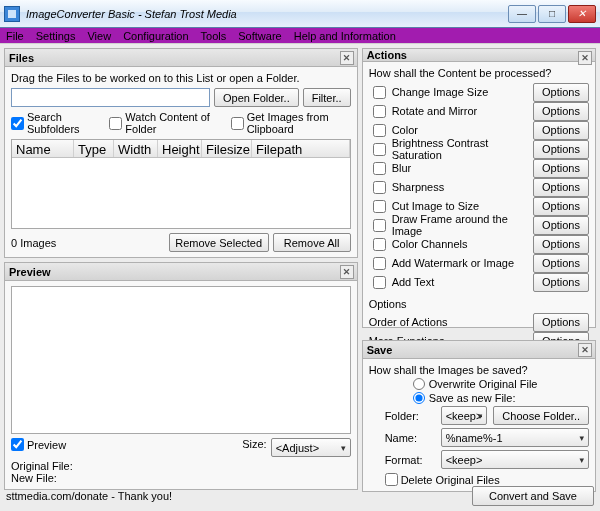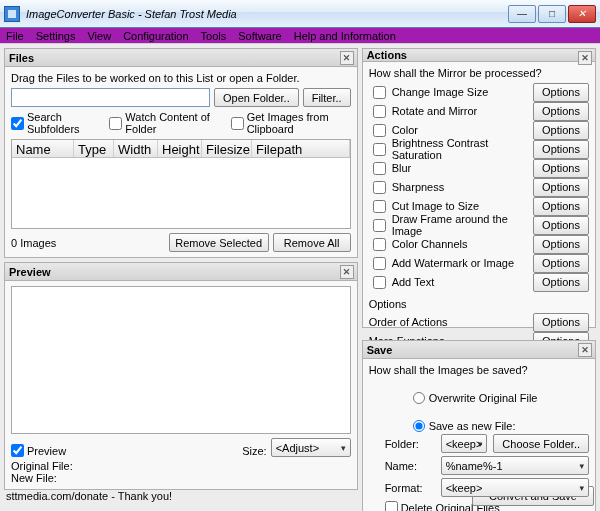--- a/index.html
+++ b/index.html
@@ -80,21 +80,21 @@
     position: relative;
   }
   .panel-header .x {
     position:absolute; right:3px; top:2px;
     width:14px; height:14px;
     border:1px solid #9a9a9a; background:#eee;
     display:flex;align-items:center;justify-content:center;
     font-size:9px; color:#555;
   }
   .panel-body { padding: 5px 6px; flex:1; display:flex; flex-direction:column; }
-  .row { display:flex; align-items:flex-end; gap:4px; }
+  .row { display:flex; align-items:flex-start; gap:4px; }
   .btn {
     height: 19px;
     padding: 0 8px;
     border: 1px solid #8a8a8a;
     border-radius: 2px;
     background: linear-gradient(to bottom,#fdfdfd,#e4e4e4);
     font-size: 11px;
     display:inline-flex; align-items:center; justify-content:center;
     white-space: nowrap;
   }
@@ -146,21 +146,21 @@
   .sub-label { margin-top:6px; }
   
   .save-grid { display:grid; grid-template-columns: 50px 1fr auto; gap:3px 6px; align-items:center; margin-left:16px; margin-top:2px;}
   .select {
     height:19px; border:1px solid #8a8a8a; background:linear-gradient(to bottom,#fdfdfd,#e8e8e8);
     border-radius:2px; display:flex; align-items:center; padding:0 4px; position:relative;
   }
   .select::after{
     content:"▾"; position:absolute; right:4px; font-size:9px; color:#333;
   }
-  .radio { display:flex; align-items:center; gap:4px; margin-top:16px;padding-left:44px;}
+  .radio { display:flex; align-items:center; gap:4px; margin-top:2px;padding-left:44px;}
   .radio input { margin:0; width:12px; height:12px;}
   .footer {
     height:22px; display:flex; align-items:center; justify-content:space-between;
     padding: 0 6px; background:#ececec;
   }
   .big-btn { height:20px; padding:0 16px; }
 </style>
 </head>
 <body>
 
@@ -260,21 +260,21 @@
   </div>
 
   <div class="col-right">
 
     <div class="panel" style="height:280px;">
       <div class="panel-header">
         <span>Actions</span>
         <div class="x">✕</div>
       </div>
       <div class="panel-body">
-        <div class="label">How shall the Mirror be processed?</div>
+        <div class="label">How shall the Content be processed?</div>
         <div style="margin-top:4px;">
           <div class="action-row">
               <div class="left">
                 <input type="checkbox" style="">
                 <span>Change Image Size</span>
               </div>
               <button class="btn opt-btn">Options</button>
             </div>
           <div class="action-row">
               <div class="left">

